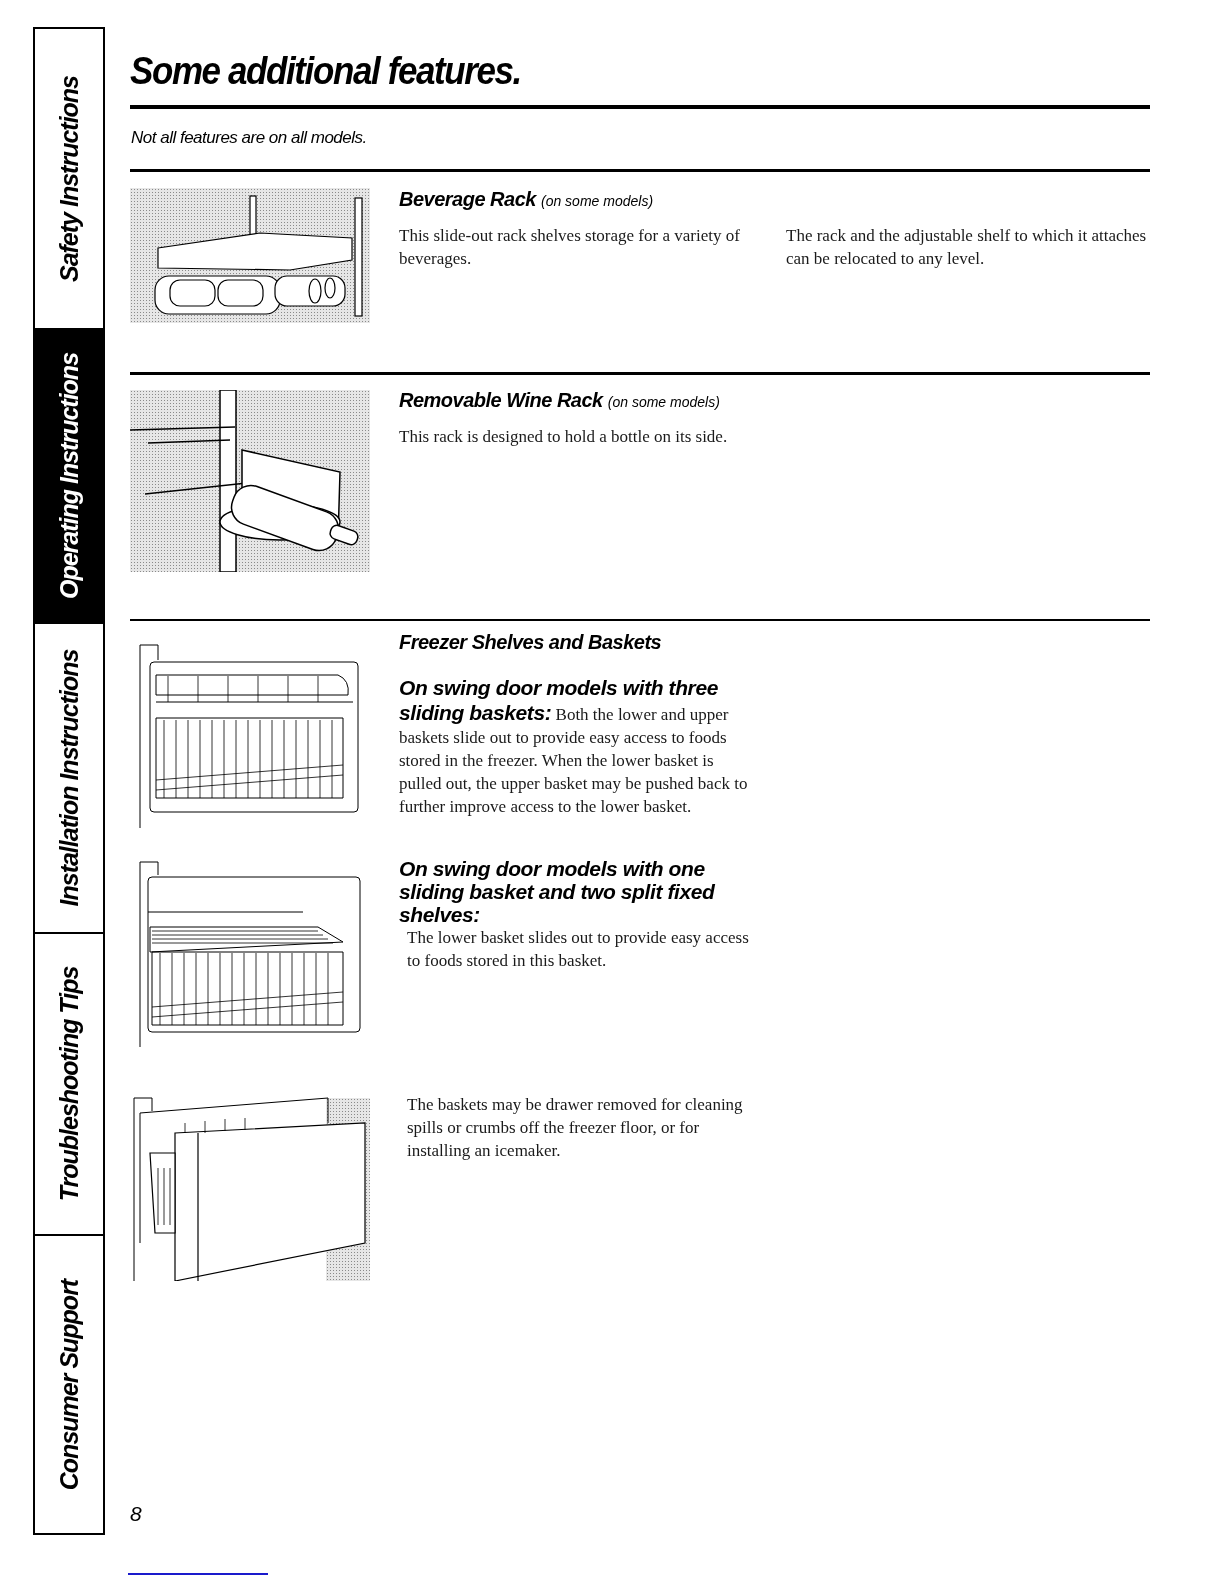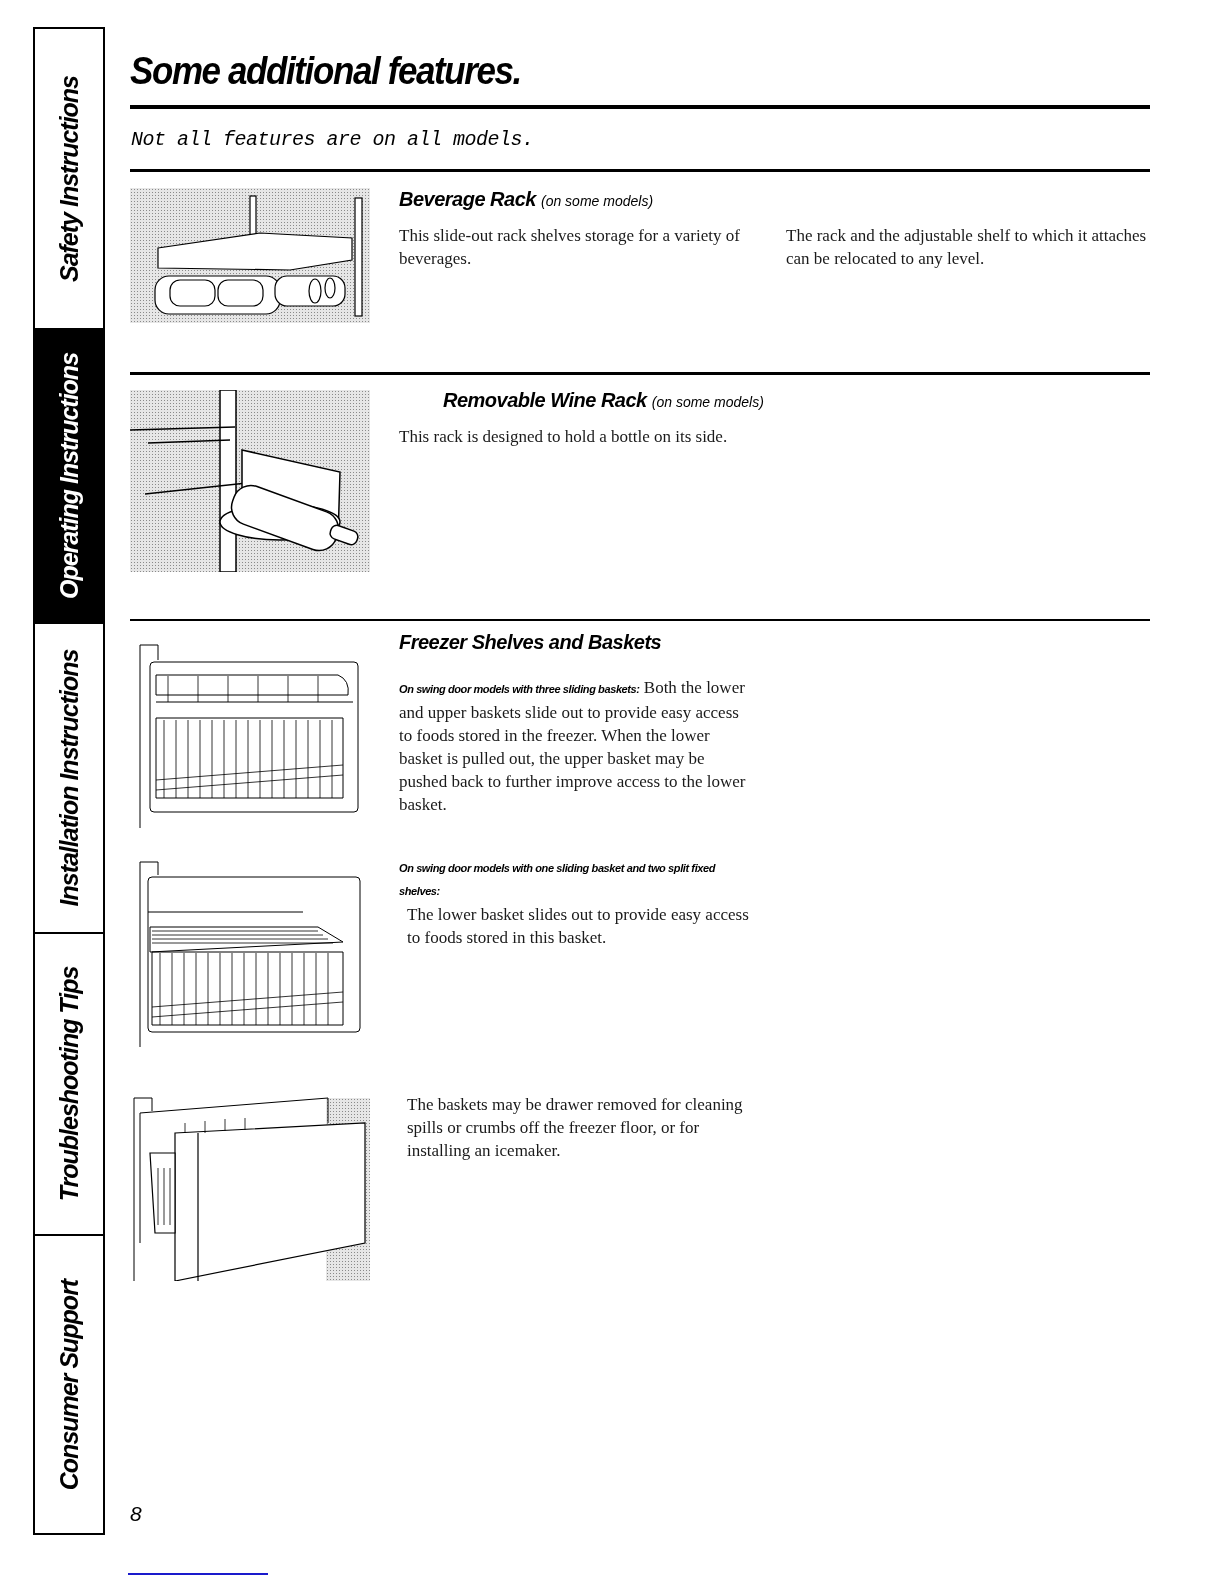--- a/index.html
+++ b/index.html
@@ -15,31 +15,31 @@
   .tab-label { position: absolute; left: 50%; top: 50%;
                transform: translate(-50%, -50%) rotate(-90deg);
                white-space: nowrap; font-family: "Liberation Sans", sans-serif; font-weight: bold;
                font-style: italic; font-size: 25px; letter-spacing: -1px; color: #000; }
   .tab.active .tab-label { color: #fff; }
 
   .heading-font { font-family: "Liberation Sans", sans-serif; font-weight: bold; font-style: italic; }
 
   .page-title { left: 130px; top: 50px; font-size: 38px; letter-spacing: -1.5px; transform: scaleX(0.92); transform-origin: left; }
   .rule { position: absolute; left: 130px; width: 1020px; background: #000; }
-  .subtitle { left: 131px; top: 128px; font-family: Liberation Mono, monospace; font-style: italic; font-size: 20px; letter-spacing: -0.5px; }
+  .subtitle { left: 131px; top: 128px; font-family: Liberation Sans, sans-serif; font-style: italic; font-size: 17px; letter-spacing: -0.5px; }
 
   .illus { position: absolute; background: #fff; }
   .stipple { background-color: #e6e6e6;
              background-image: radial-gradient(#8a8a8a 0.7px, transparent 0.8px);
              background-size: 3px 3px; }
 
   .feat-title { font-size: 20px; letter-spacing: -0.5px; text-align: right; }
   .feat-note { font-family: "Liberation Sans", sans-serif; font-style: italic; font-weight: normal; font-size: 14px; letter-spacing: 0; }
   .body-text { font-family: "Liberation Serif", serif; font-size: 17px; line-height: 23px; color: #1a1a1a; }
-  .lead { font-family: "Liberation Sans", sans-serif; font-weight: bold; font-style: italic; font-size: 11px; letter-spacing: -0.4px; color: #000; }
+  .lead { font-family: "Liberation Sans", sans-serif; font-weight: bold; font-style: italic; font-size: 21px; letter-spacing: -0.4px; color: #000; }
   .para { margin: 0 0 8px 8px; }
 
   .page-num { left: 130px; top: 1502px; font-family: "Liberation Sans", sans-serif; font-style: italic; font-size: 21px; }
   .link-line { left: 128px; top: 1573px; width: 140px; height: 2px; background: #1a1acc; }
 </style>
 </head>
 <body>
 
 <div class="sidenav">
   <div class="tab" style="top:0; height:301px;">
@@ -94,21 +94,21 @@
       <line x1="0" y1="40" x2="105" y2="37"></line>
       <line x1="18" y1="53" x2="100" y2="50"></line>
       <line x1="15" y1="104" x2="210" y2="83"></line>
       <polygon points="112,60 210,82 208,150 112,120"></polygon>
       <ellipse cx="150" cy="132" rx="60" ry="18" fill="#fff"></ellipse>
       <rect x="100" y="108" width="110" height="40" rx="18" transform="rotate(20 155 128)"></rect>
       <rect x="200" y="138" width="28" height="14" rx="6" transform="rotate(20 214 145)"></rect>
     </g>
   </svg>
 </div>
-<div class="abs heading-font feat-title" style="left:399px; top:389px;margin-left:44px;">
+<div class="abs heading-font feat-title" style="left:399px; top:389px;">
   <span>Removable Wine Rack</span>
   <span class="feat-note">(on some models)</span>
 </div>
 <div class="abs body-text" style="left:399px; top:425px; width:345px;">This rack is designed to hold a bottle on its side.</div>
 <div class="rule" style="top:619px; height:2px;"></div>
 
 <div class="illus" style="left:138px; top:640px; width:232px; height:188px;">
   <svg width="232" height="188" viewBox="0 0 232 188">
     <g fill="none" stroke="#000" stroke-width="1">
       <path d="M2 5 V188 M2 5 H20 V20"></path>

